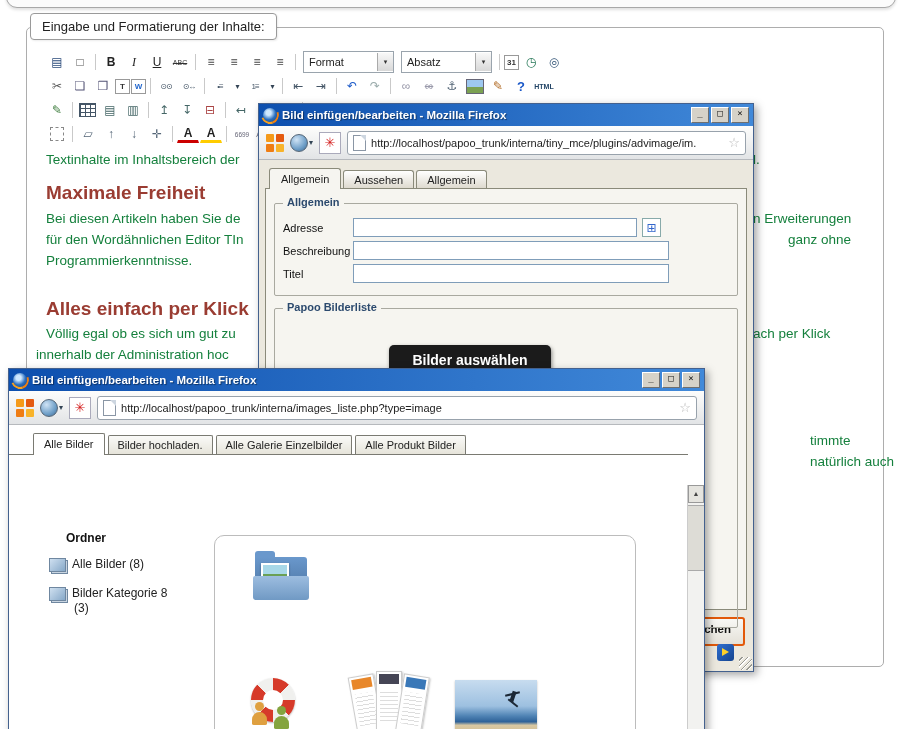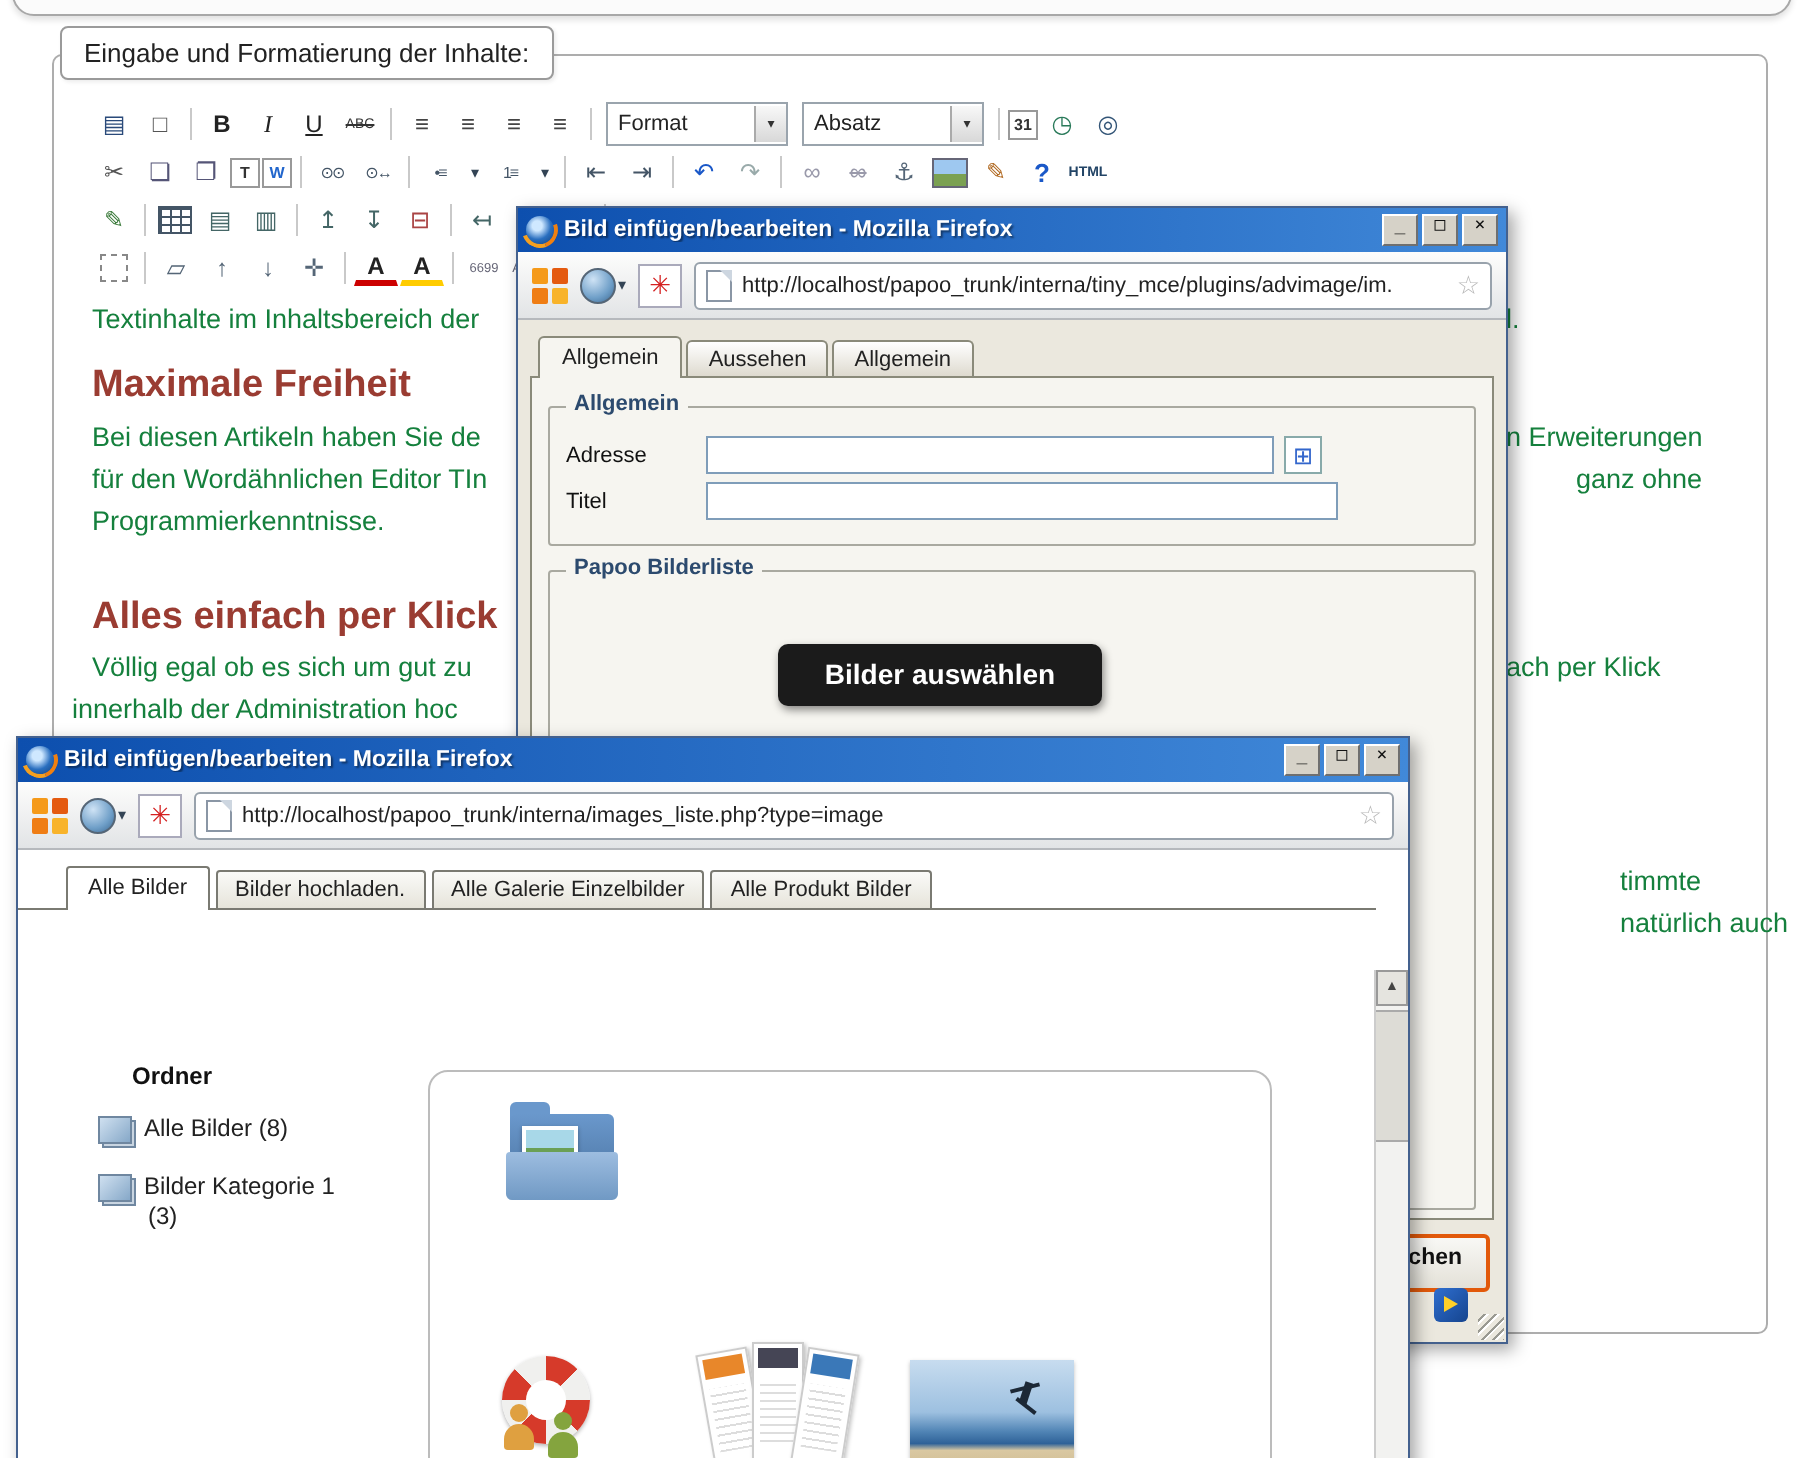--- a/index.html
+++ b/index.html
@@ -338,20 +338,24 @@
       </div>
       <div class="panel">
         <div class="fs">
           <span class="fs-legend">Allgemein</span>
           <div class="frow">
             <span class="flabel">Adresse</span>
             <input class="finput" style="width: 276px;">
             <span class="browse">⊞</span>
           </div>
           <div class="frow">
+            <span class="flabel">Beschreibung</span>
+            <input class="finput" style="width: 308px;">
+          </div>
+          <div class="frow">
             <span class="flabel">Titel</span>
             <input class="finput" style="width: 308px;">
           </div>
         </div>
         <div class="fs fs2">
           <span class="fs-legend">Papoo Bilderliste</span>
           <div class="dark-btn">Bilder auswählen</div>
         </div>
       </div>
     </div>
@@ -399,21 +403,21 @@
         <div class="sb-head">Ordner</div>
         <div class="sb-item">
           <span class="img-stack"></span>
           <span class="sb-lbl">
               <span class="l1">Alle Bilder (8)</span>
             </span>
         </div>
         <div class="sb-item">
           <span class="img-stack"></span>
           <span class="sb-lbl">
-            <span class="l1">Bilder Kategorie 1</span>
+            <span class="l1">Bilder Kategorie 8</span>
             <span class="l2">(3)</span>
           </span>
         </div>
       </div>
       <div class="gallery">
         <div class="folder">
           <span class="folder-tab"></span>
             <span class="folder-back"></span>
           <span class="folder-photo"></span>
             <span class="folder-front"></span>

